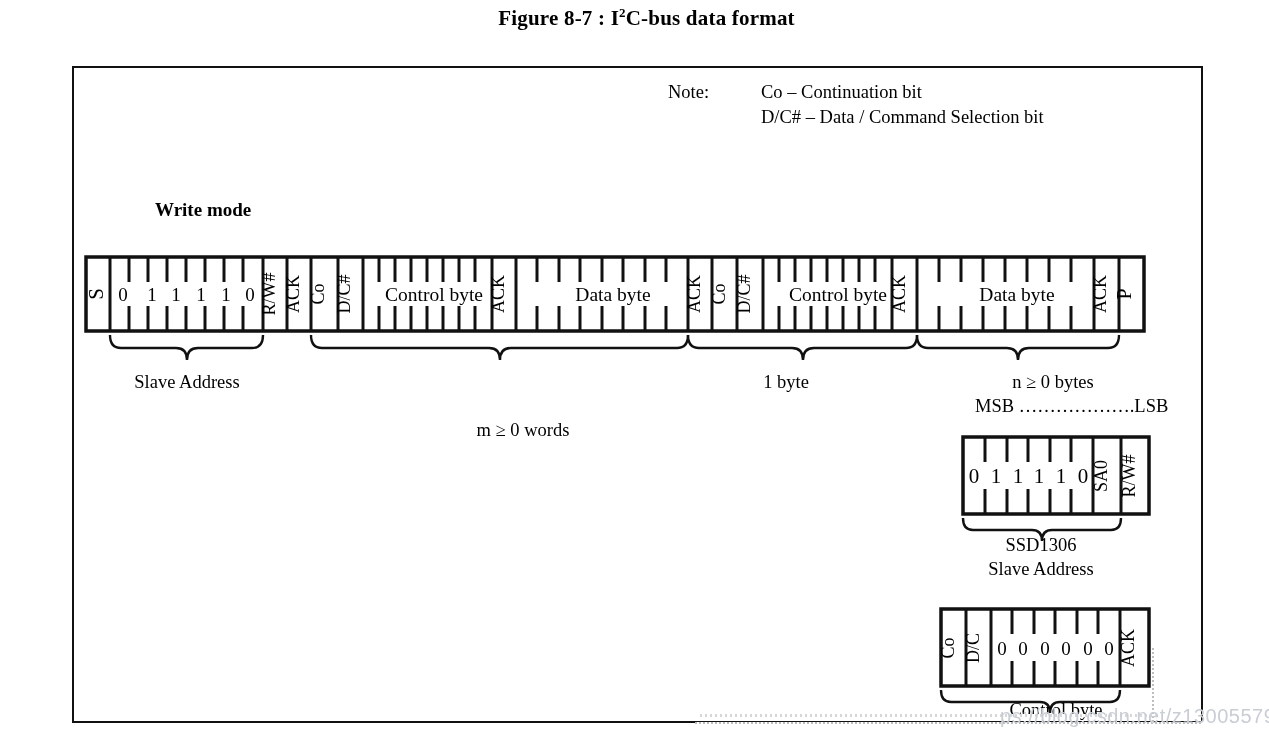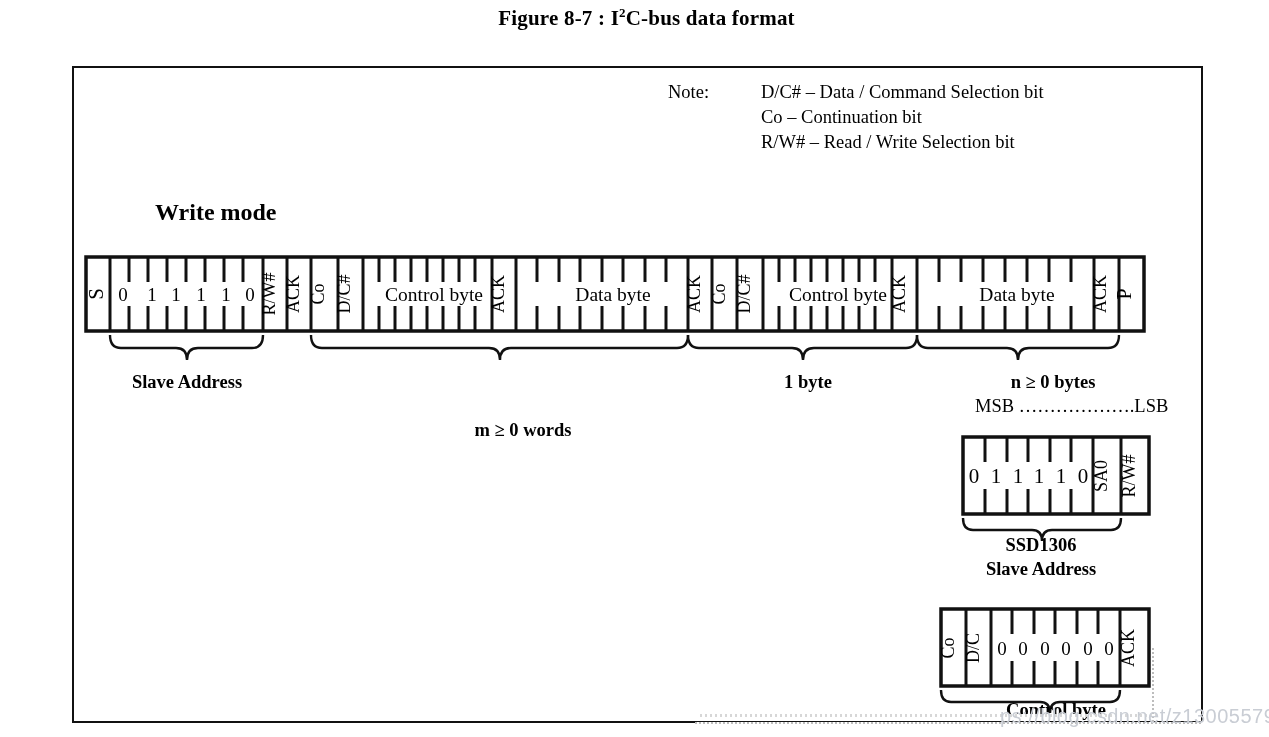--- a/index.html
+++ b/index.html
@@ -41,29 +41,28 @@
     position:absolute;left:668px;top:80px;
     font-size:18.5px;line-height:25px;
     white-space:nowrap;
   }
   .note-label{position:absolute;left:0;top:0;}
   .note-lines{position:absolute;left:93px;top:0;}
   .note-lines div{white-space:nowrap;}
 
   .write-mode{
     position:absolute;left:155px;top:199px;
-    font-weight:bold;font-size:24px;
+    font-weight:bold;font-size:19px;
   }
 
   .svg-layer{position:absolute;left:0;top:0;width:1269px;height:737px;}
 
   .cap{
     position:absolute;font-size:18.5px;white-space:nowrap;
     text-align:right;
-    font-weight:bold;
   }
   .cap-c{transform:translateX(-50%);}
 
   .msblsb{
     position:absolute;left:975px;top:396px;
     font-size:18.5px;white-space:nowrap;
   }
 
   .watermark{
     position:absolute;left:1000px;top:705px;
@@ -86,23 +85,22 @@
 
   <div class="fig-title"><span>Figure 8-7 : I</span><sup>2</sup><span>C-bus data format</span></div>
 
   <div class="frame"></div>
   <div class="frame-faint-b"></div>
   <div class="frame-faint-r"></div>
 
   <div class="note">
     <div class="note-label">Note:</div>
     <div class="note-lines">
+      <div>Co – Continuation bit</div>
       <div>D/C# – Data / Command Selection bit</div>
-      <div>Co – Continuation bit</div>
-      <div>R/W# – Read / Write Selection bit</div>
     </div>
   </div>
 
   <div class="write-mode">Write mode</div>
 
   <svg class="svg-layer" viewBox="0 0 1269 737" width="1269" height="737" xmlns="http://www.w3.org/2000/svg">
 
     <rect x="86" y="257" width="1058" height="74" fill="#fff" stroke="#111" stroke-width="3.5"></rect>
 
     <g stroke="#111" stroke-width="3">
@@ -291,21 +289,21 @@
     <text x="1045" y="655" font-size="19" text-anchor="middle">0</text>
     <text x="1066" y="655" font-size="19" text-anchor="middle">0</text>
     <text x="1088" y="655" font-size="19" text-anchor="middle">0</text>
     <text x="1109" y="655" font-size="19" text-anchor="middle">0</text>
     <text x="1134" y="648" font-size="18" text-anchor="middle" transform="rotate(-90 1134 648)">ACK</text>
     <path fill="none" stroke="#111" stroke-width="2.4" d="M941,690 q0,12 10,12 H1040 q10,0 10,11 q0,-11 10,-11 H1110 q10,0 10,-12"></path>
   </svg>
 
   <div class="cap cap-c" style="left:187px;top:372px;">Slave Address</div>
   <div class="cap cap-c" style="left:523px;top:372px;margin-top:48px;">m ≥ 0 words</div>
-  <div class="cap cap-c" style="left:808px;top:372px;">1 byte</div>
+  <div class="cap cap-c" style="left:786px;top:372px;">1 byte</div>
   <div class="cap cap-c" style="left:1053px;top:372px;">n ≥ 0 bytes</div>
 
   <div class="msblsb">MSB ……………….LSB</div>
 
   <div class="cap cap-c" style="left:1041px;top:535px;">SSD1306</div>
   <div class="cap cap-c" style="left:1041px;top:559px;">Slave Address</div>
 
   <div class="cap cap-c" style="left:1056px;top:700px;">Control byte</div>
 
   <div class="watermark2"></div>

